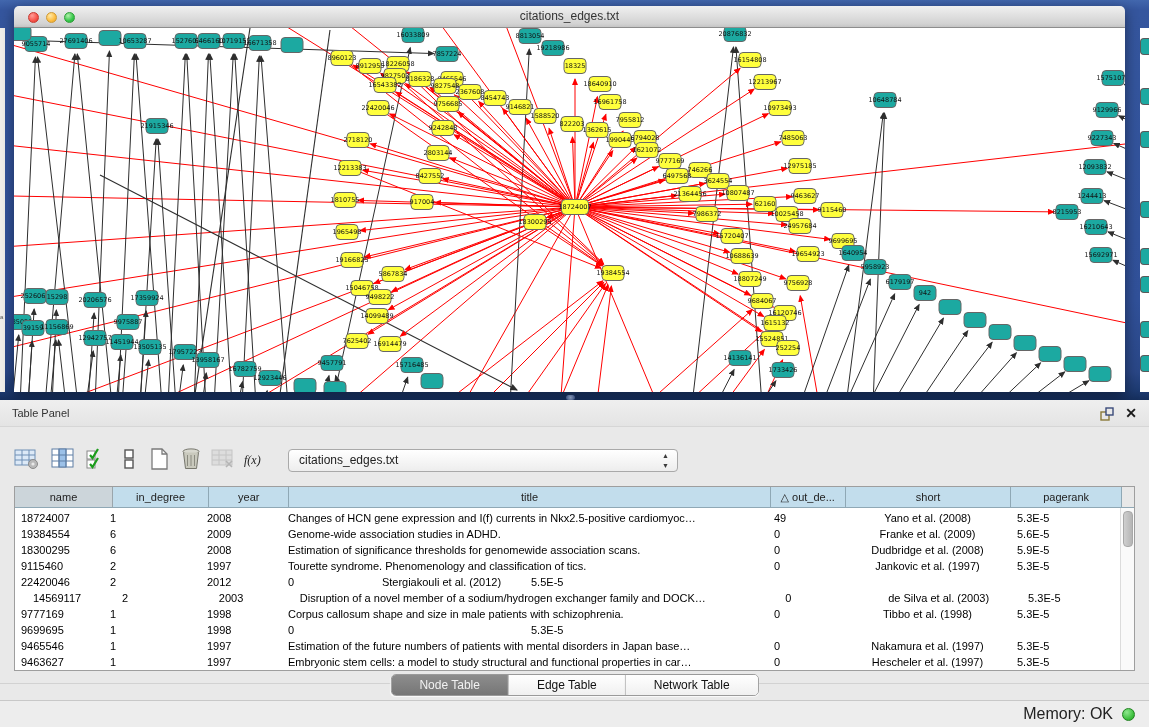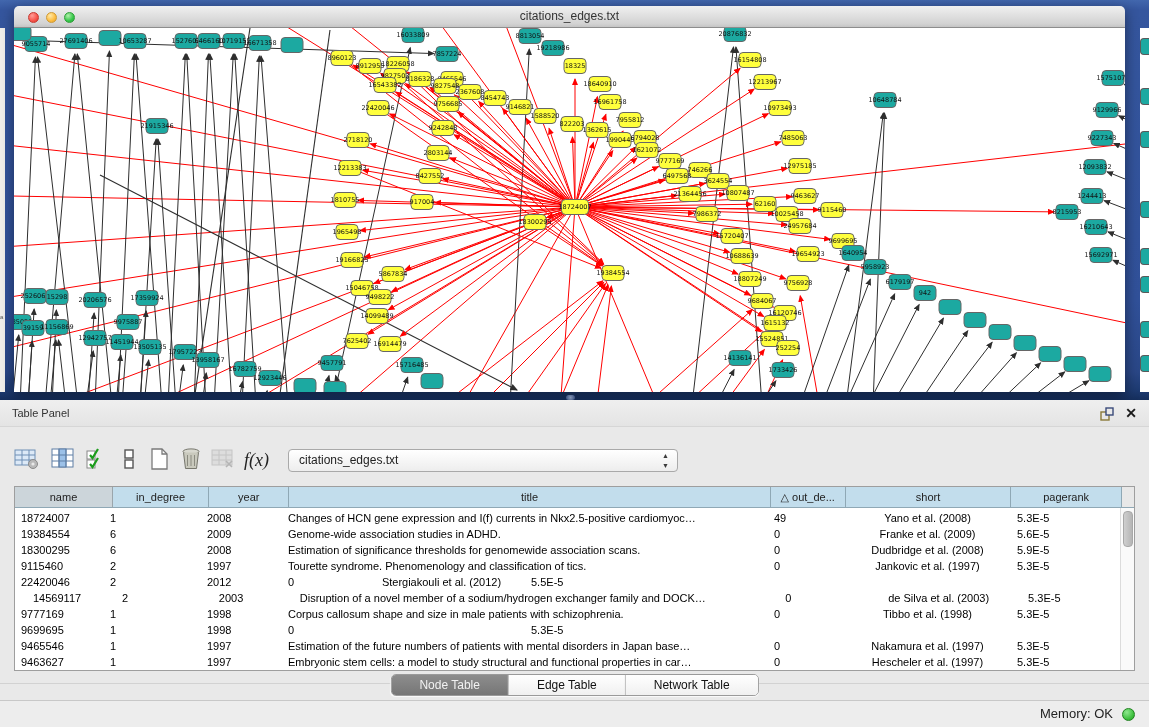--- a/index.html
+++ b/index.html
@@ -65,21 +65,21 @@
   .tabs{position:absolute;left:50%;top:274px;transform:translateX(-50%);display:flex;
     border:1px solid #9a9a9a;border-radius:5px;overflow:hidden;background:#ffffff;
     box-shadow:0 1px 1px rgba(255,255,255,.8);}
   .tab{padding:0 28px;height:20px;line-height:20px;font-size:12px;color:#111;
     background:linear-gradient(180deg,#ffffff,#f0f0f0);border-right:1px solid #b9b9b9;}
   .tab:last-child{border-right:none;}
   .tab.active{background:linear-gradient(180deg,#8d8d8d,#767676);color:#f2f2f2;}
 
   .statusbar{position:absolute;left:0;top:700px;width:1149px;height:27px;background:#ededed;
     border-top:1px solid #c8c8c8;box-sizing:border-box;}
-  .memory-label{position:absolute;right:36px;top:0;line-height:26px;font-size:13px;color:#222;}
+  .memory-label{position:absolute;right:36px;top:0;line-height:26px;font-size:16px;color:#222;}
   .memory-dot{position:absolute;right:14px;top:7px;width:13px;height:13px;border-radius:50%;
     background:radial-gradient(circle at 35% 30%,#8ee88e,#3cbf3c 65%,#2a9c2a);border:1px solid #1f821f;box-sizing:border-box;}
 
   svg text{font-family:"DejaVu Sans",sans-serif;}
 </style>
 </head>
 <body>
 
 <div class="desktop">
   <div class="sliver-left">
@@ -586,21 +586,21 @@
       <path d="M9.5 8v11M13 8v11M16.5 8v11" stroke="#8b8b80"></path>
     </svg>
   </span>
   <span class="toolbar-icon" style="left:210px;opacity:.45">
     <svg width="26" height="24" viewBox="0 0 26 24">
       <rect x="2" y="3" width="20" height="15" fill="#cfcfcf" stroke="#9a9a9a"></rect>
       <path d="M2 8h20M2 13h20M9 3v15M16 3v15" stroke="#9a9a9a"></path>
       <path d="M16 14l6 6M22 14l-6 6" stroke="#777" stroke-width="1.6"></path>
     </svg>
   </span>
-  <span class="toolbar-icon" style="left:244px;font-family:'Liberation Serif',serif;font-style:italic;font-size:18px;color:#222;line-height:26px;">f(x)</span>
+  <span class="toolbar-icon" style="left:244px;font-family:'Liberation Serif',serif;font-style:italic;font-size:12px;color:#222;line-height:26px;">f(x)</span>
 
   <div class="combo">
     <span>citations_edges.txt</span>
     <span class="arrows">
         <span>▲</span>
         <span>▼</span>
       </span>
   </div>
 
   <div class="data-table">

